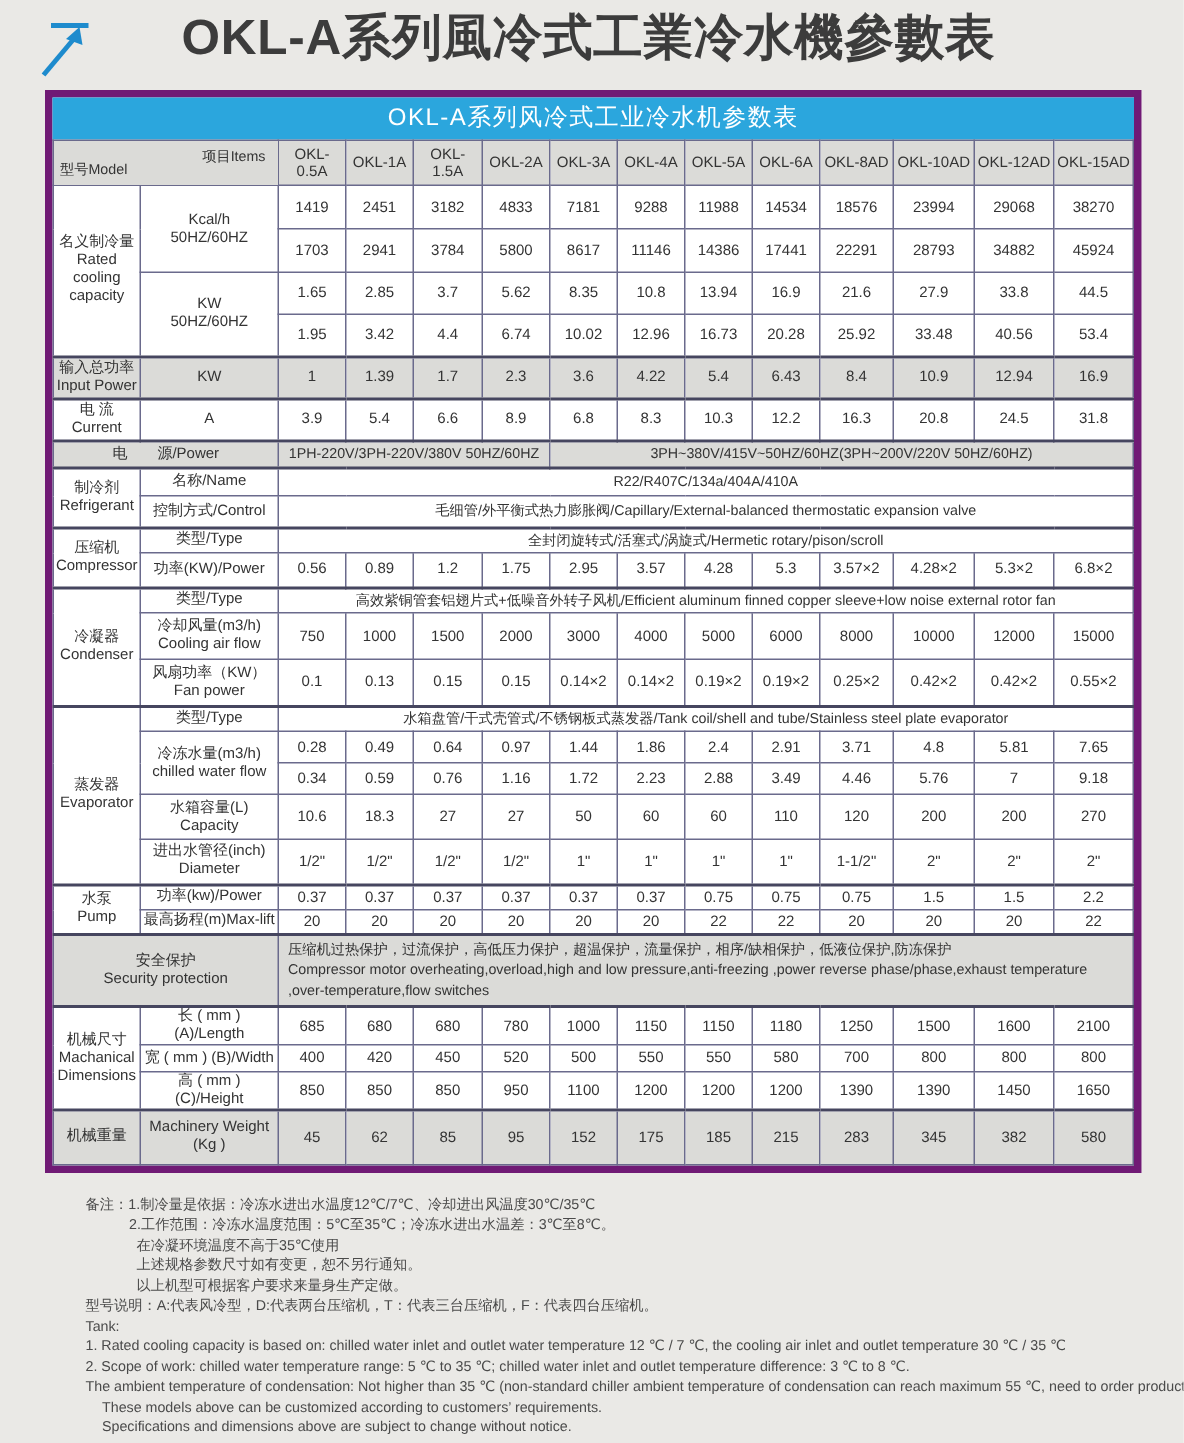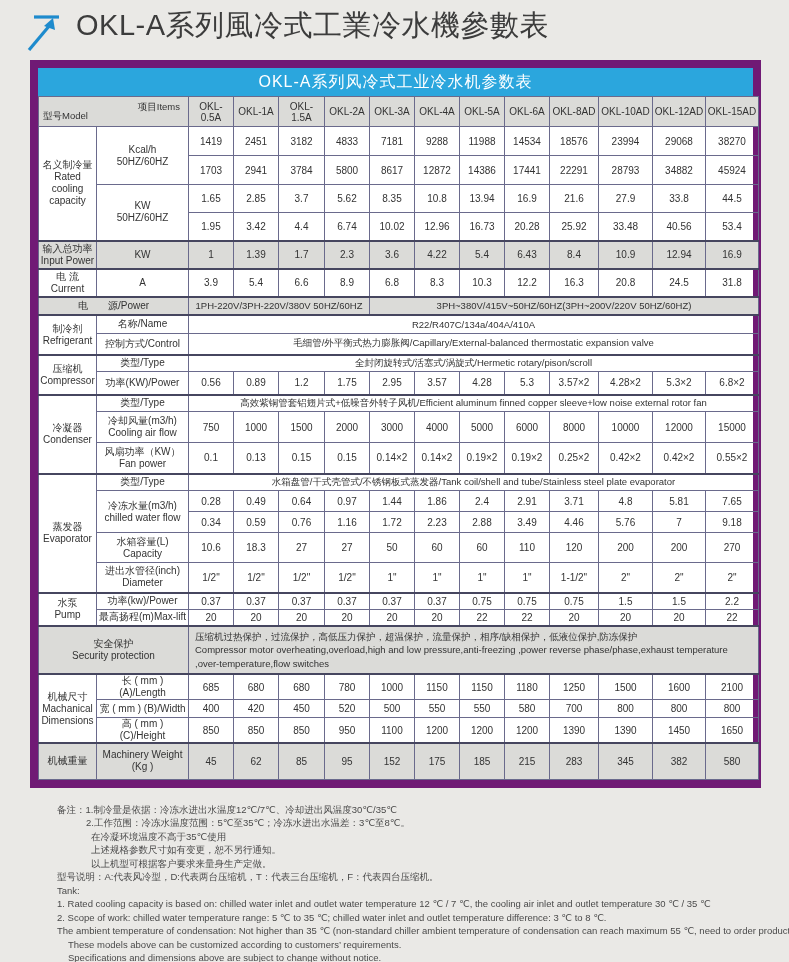--- a/index.html
+++ b/index.html
@@ -3,25 +3,25 @@
 <meta charset="utf-8">
 <style>
   * { margin:0; padding:0; box-sizing:border-box; }
   html,body { width:789px; height:962px; background:#eae9e6; overflow:hidden;
     font-family:"Liberation Sans","DejaVu Sans",sans-serif; }
   .page { padding:6px 0 0 0; }
 
   
   .hdr { display:flex; align-items:flex-start; padding:4px 0 6px 24px; }
   .logo { width:40px; height:44px; flex:0 0 auto; margin-right:12px; }
-  .titles h1 { font-size:29px; font-weight:normal; color:#3c3c3c; letter-spacing:.5px; line-height:30px; }
+  .titles h1 { font-size:33px; font-weight:bold; color:#3c3c3c; letter-spacing:.5px; line-height:30px;margin-left:45px; }
   .titles h2 { font-size:16px; font-weight:normal; color:#3c3c3c; line-height:21px; }
 
   
-  .wrap { margin-left:30px; width:731px; border:8px solid #701a75; background:#fff; }
+  .wrap { margin-left:30px; width:731px; border:5px solid #701a75; background:#fff; }
   .tbl-title { background:#2ba6dd; color:#fff; text-align:center; font-size:16px;
                height:28px; line-height:28px; letter-spacing:1px; }
   table { border-collapse:collapse; table-layout:fixed; width:100%; }
   td { border:1px solid #6a6a8c; text-align:center; font-size:10px; color:#333;
        vertical-align:middle; padding:0 1px; overflow:hidden; }
   tr.gray td { background:#dbdbd8; }
   tr.sep td { border-top:2px solid #46465f; }
   td.lab, td.grp { white-space:pre-line; line-height:12px; }
   td.spanv { font-size:9.5px; }
   td.sec { text-align:left; padding:3px 6px; line-height:13.5px; font-size:9.5px; }
@@ -117,21 +117,21 @@
             <td class="v">23994</td>
             <td class="v">29068</td>
             <td class="v">38270</td>
           </tr>
         <tr class="r29">
             <td class="v">1703</td>
             <td class="v">2941</td>
             <td class="v">3784</td>
             <td class="v">5800</td>
             <td class="v">8617</td>
-            <td class="v">12872</td>
+            <td class="v">11146</td>
             <td class="v">14386</td>
             <td class="v">17441</td>
             <td class="v">22291</td>
             <td class="v">28793</td>
             <td class="v">34882</td>
             <td class="v">45924</td>
           </tr>
         <tr class="r28">
           <td class="lab" rowspan="2">KW
 50HZ/60HZ</td>

